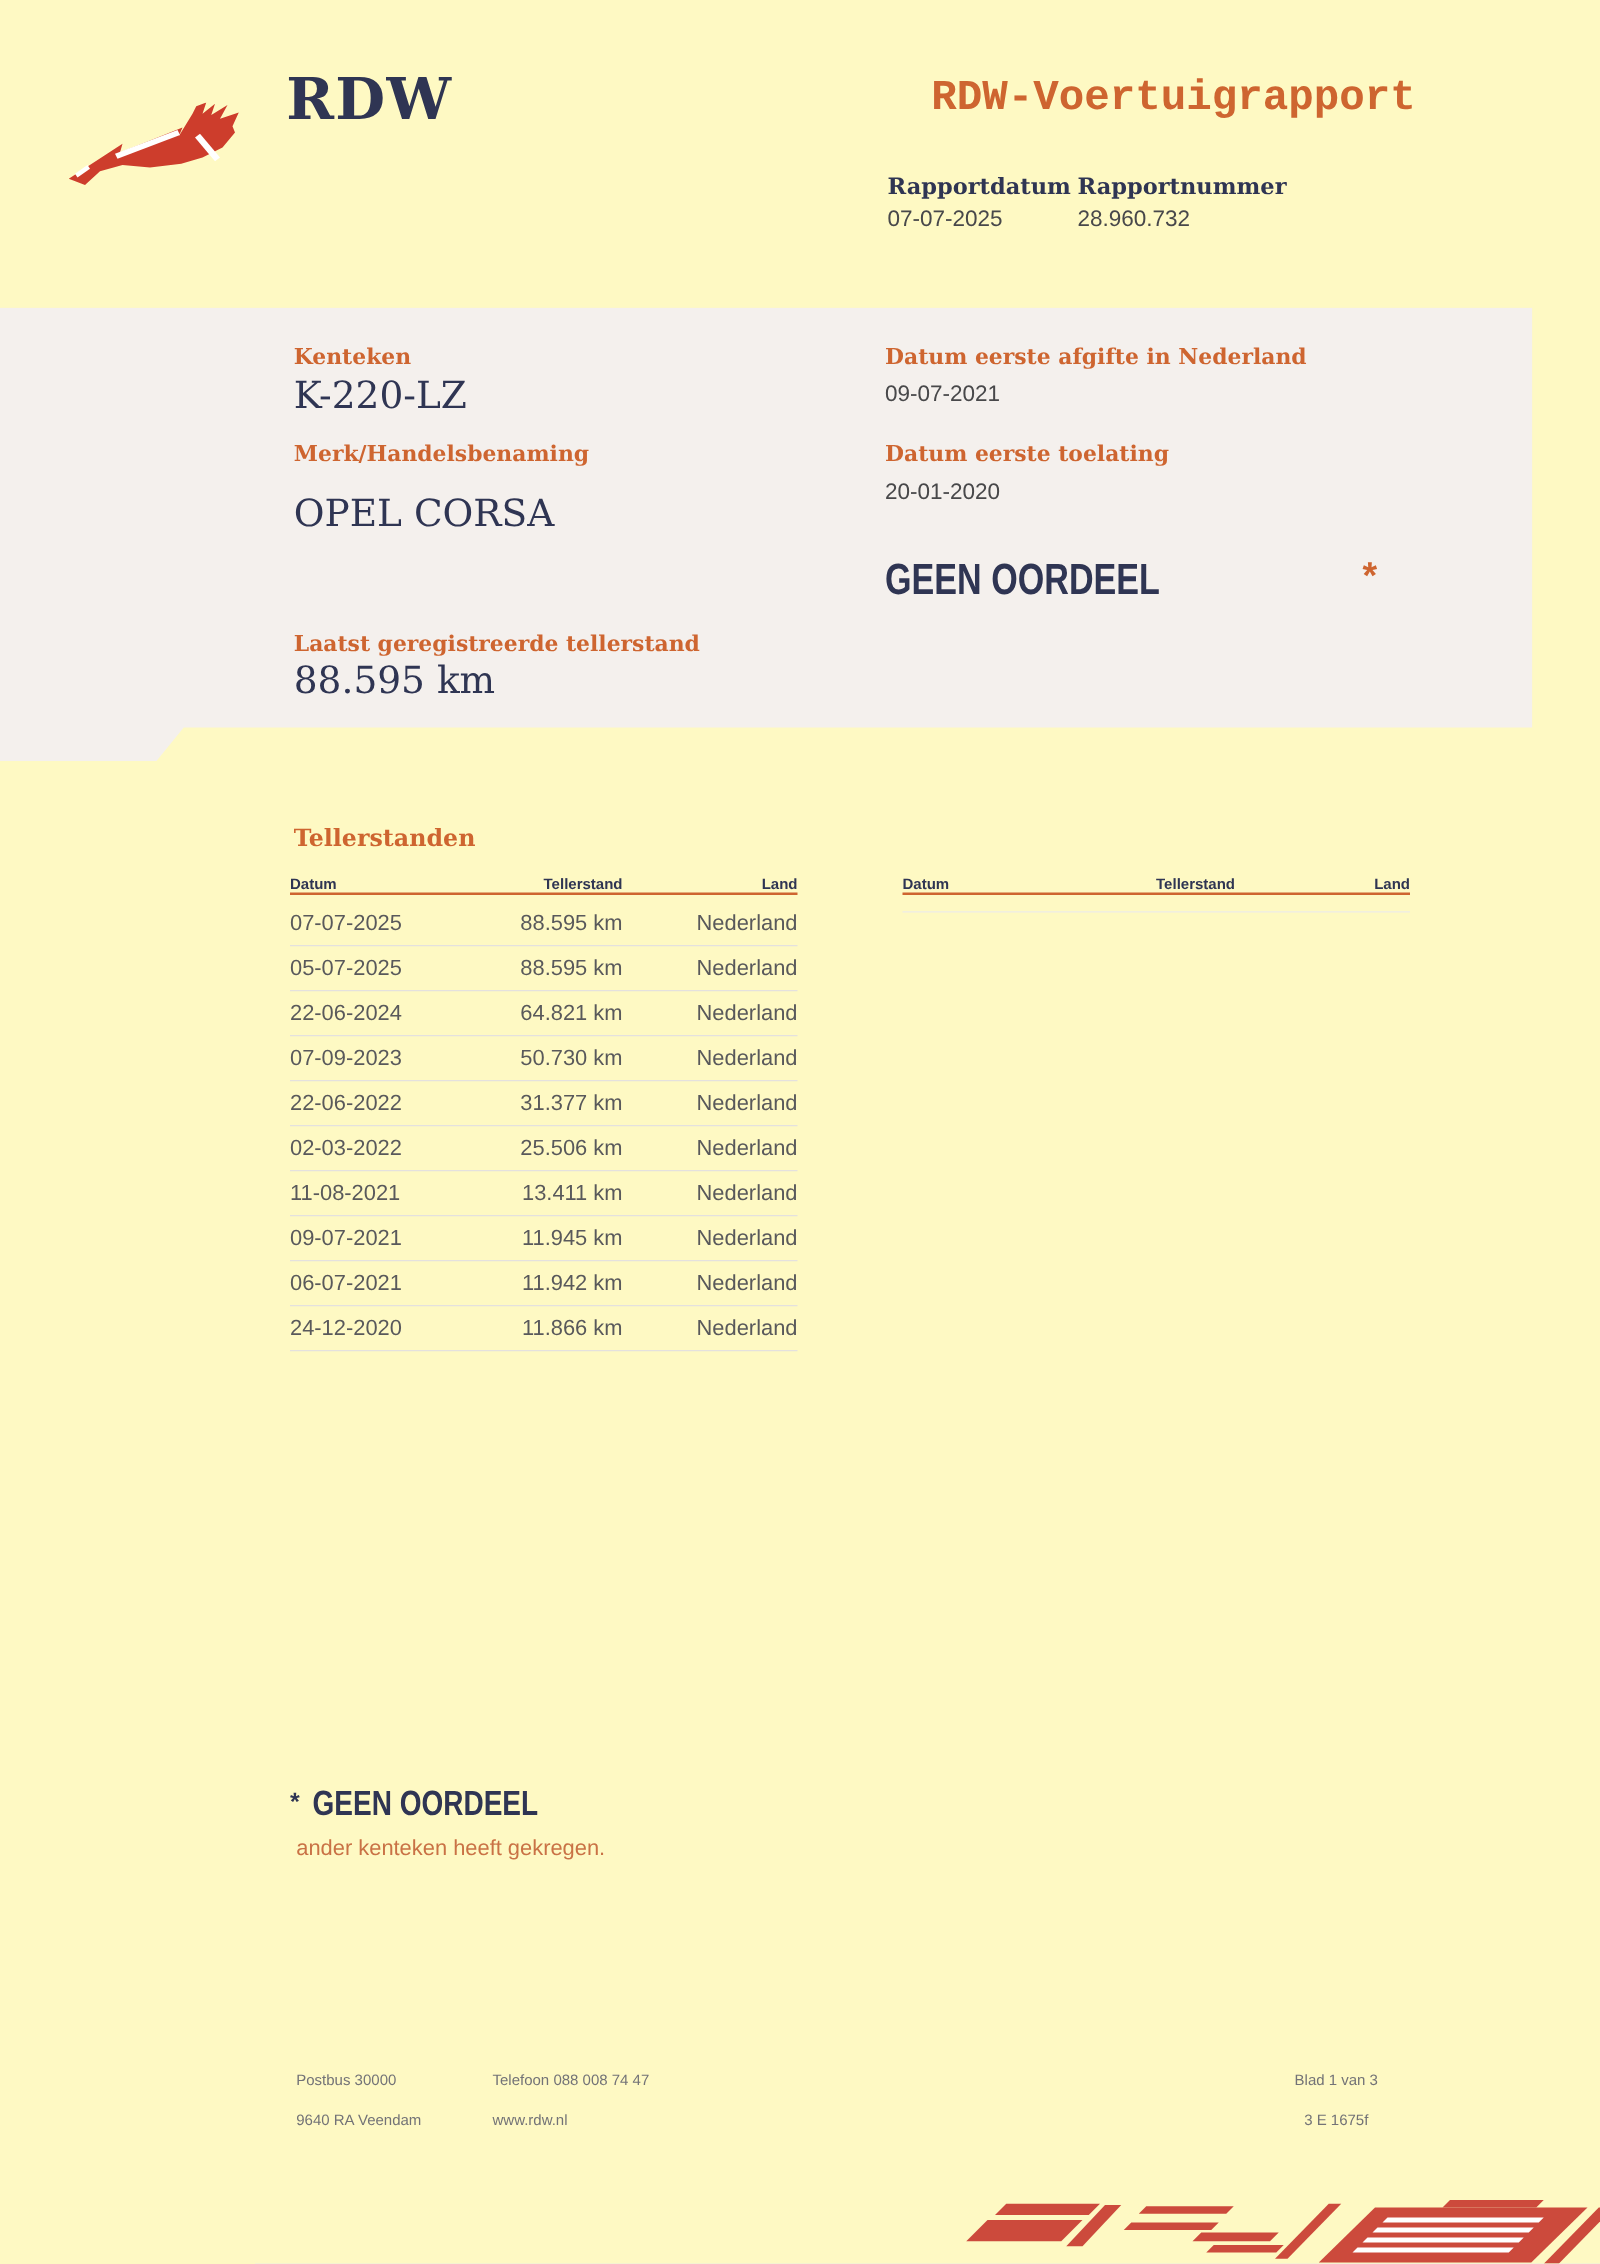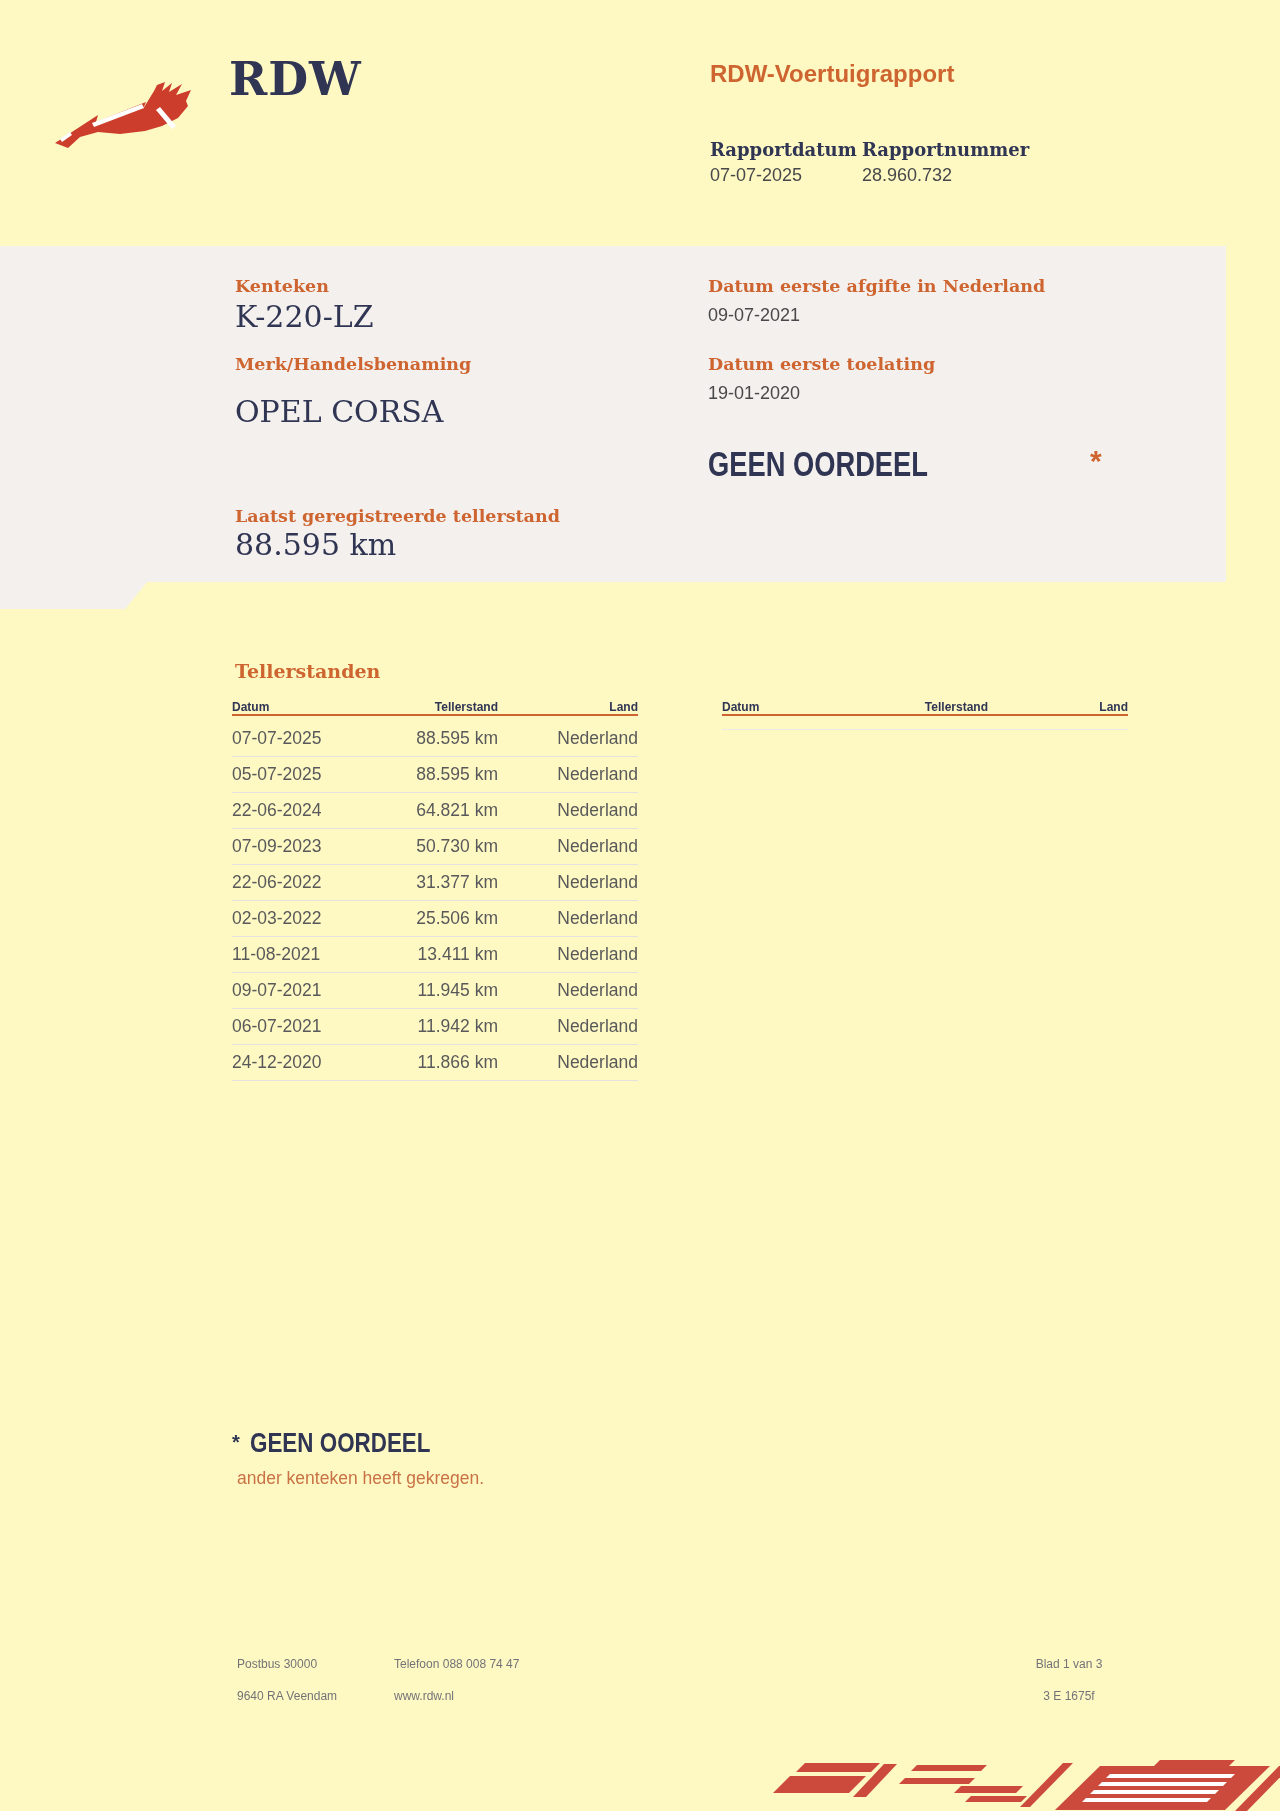--- a/index.html
+++ b/index.html
@@ -9,22 +9,22 @@
     font-family:"Liberation Sans",sans-serif;
   }
   .abs{position:absolute;}
   
   .logo-text{
     left:229px;top:56px;
     font-family:"DejaVu Serif",serif;font-weight:700;font-size:46px;line-height:1;
     color:var(--navy);letter-spacing:1px;
   }
   .doc-title{
-    left:710px;top:62px;
-    font-family:Liberation Sans, sans-serif;font-weight:700;font-size:24px;line-height:1;
+    left:745px;top:62px;
+    font-family:Liberation Mono, monospace;font-weight:700;font-size:34px;line-height:1;
     color:var(--accent_orange);letter-spacing:0px;
   }
   .meta-label{
     font-family:"DejaVu Serif",serif;font-weight:700;font-size:18px;line-height:1;
     color:var(--navy);top:141px;
   }
   .meta-value{
     font-size:18px;line-height:1;color:var(--value_gray);top:166px;
   }
   
@@ -112,21 +112,21 @@
     <div class="abs olabel" style="left:235px;top:32px;">Kenteken</div>
     <div class="abs serif-value" style="left:235px;top:56px;">K-220-LZ</div>
     <div class="abs olabel" style="left:235px;top:110px;">Merk/Handelsbenaming</div>
     <div class="abs serif-value" style="left:235px;top:151px;">OPEL CORSA</div>
     <div class="abs olabel" style="left:235px;top:262px;">Laatst geregistreerde tellerstand</div>
     <div class="abs serif-value" style="left:235px;top:284px;">88.595 km</div>
 
     <div class="abs olabel" style="left:708px;top:32px;">Datum eerste afgifte in Nederland</div>
     <div class="abs sans-value" style="left:708px;top:60px;">09-07-2021</div>
     <div class="abs olabel" style="left:708px;top:110px;">Datum eerste toelating</div>
-    <div class="abs sans-value" style="left:708px;top:138px;">19-01-2020</div>
+    <div class="abs sans-value" style="left:708px;top:138px;">20-01-2020</div>
 
     <div class="abs verdict" style="left:708px;top:200px;">GEEN OORDEEL</div>
     <div class="abs verdict-star" style="left:1090px;top:200px;">*</div>
   </div>
 
   <div class="abs section-title">Tellerstanden</div>
 
   <div class="abs otable" style="left:232px;top:690px;">
     <div class="thead">
       <span class="c1">Datum</span>

